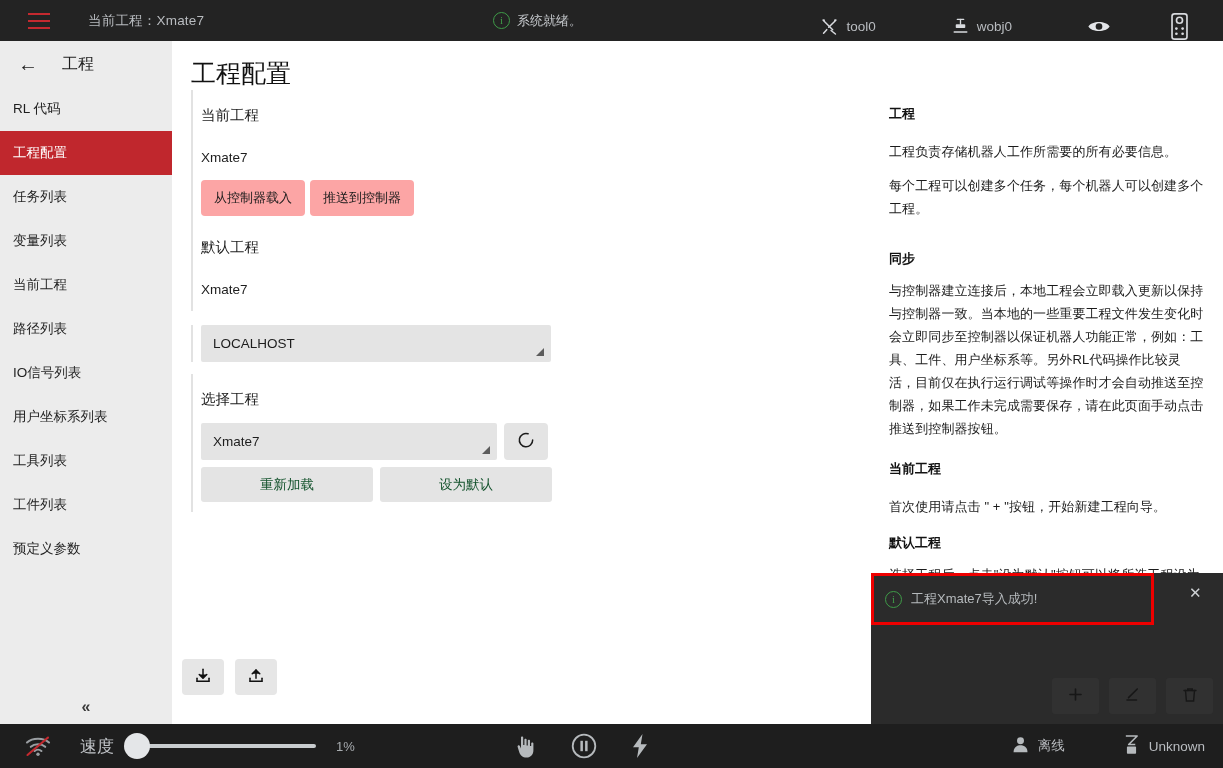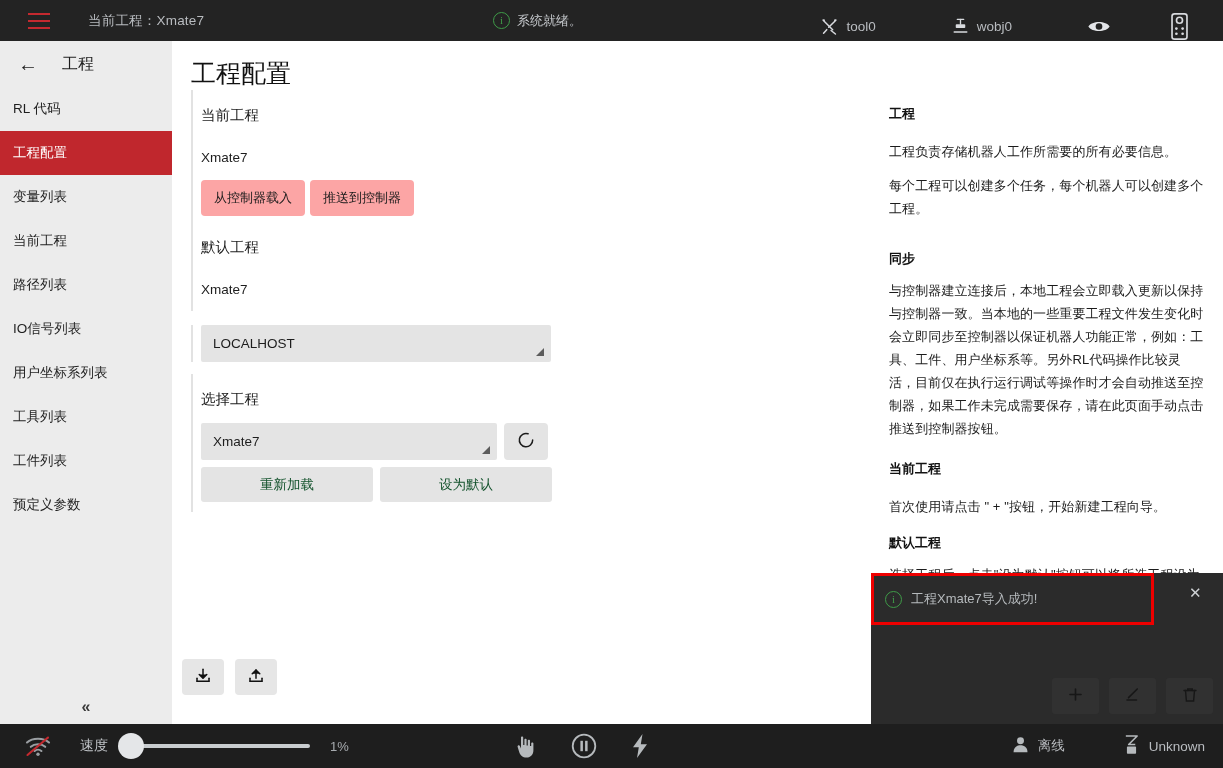--- a/index.html
+++ b/index.html
@@ -214,21 +214,21 @@
   }
 
   
   .bottombar {
     position: absolute; left: 0; bottom: 0;
     width: 1223px; height: 44px;
     background: #1e1e1e;
     display: flex; align-items: center;
   }
   .bb-wifi { margin-left: 24px; display: flex; align-items: center; cursor: pointer; }
-  .bb-speed-label { margin-left: 28px; color: #c1c4c8; font-size: 14px; }
+  .bb-speed-label { margin-left: 28px; color: #c1c4c8; font-size: 17px; }
   .slider-wrap {
     position: relative; margin-left: 10px;
     width: 192px; height: 26px; display: flex; align-items: center;
     cursor: pointer;
   }
   .slider-track {
     position: absolute; left: 14px; top: 11px;
     width: 178px; height: 4px; background: #c8cccf; border-radius: 2px;
   }
   .slider-knob {
@@ -315,20 +315,23 @@
     <div class="sb-head">
       <span class="sb-back">←</span>
       <span class="sb-title">工程</span>
     </div>
 
     <div class="sb-item">
       <span>RL 代码</span>
     </div>
     <div class="sb-item active">
       <span>工程配置</span>
+    </div>
+    <div class="sb-item">
+      <span>任务列表</span>
     </div>
     <div class="sb-item">
       <span>变量列表</span>
     </div>
     <div class="sb-item">
       <span>当前工程</span>
     </div>
     <div class="sb-item">
       <span>路径列表</span>
     </div>

